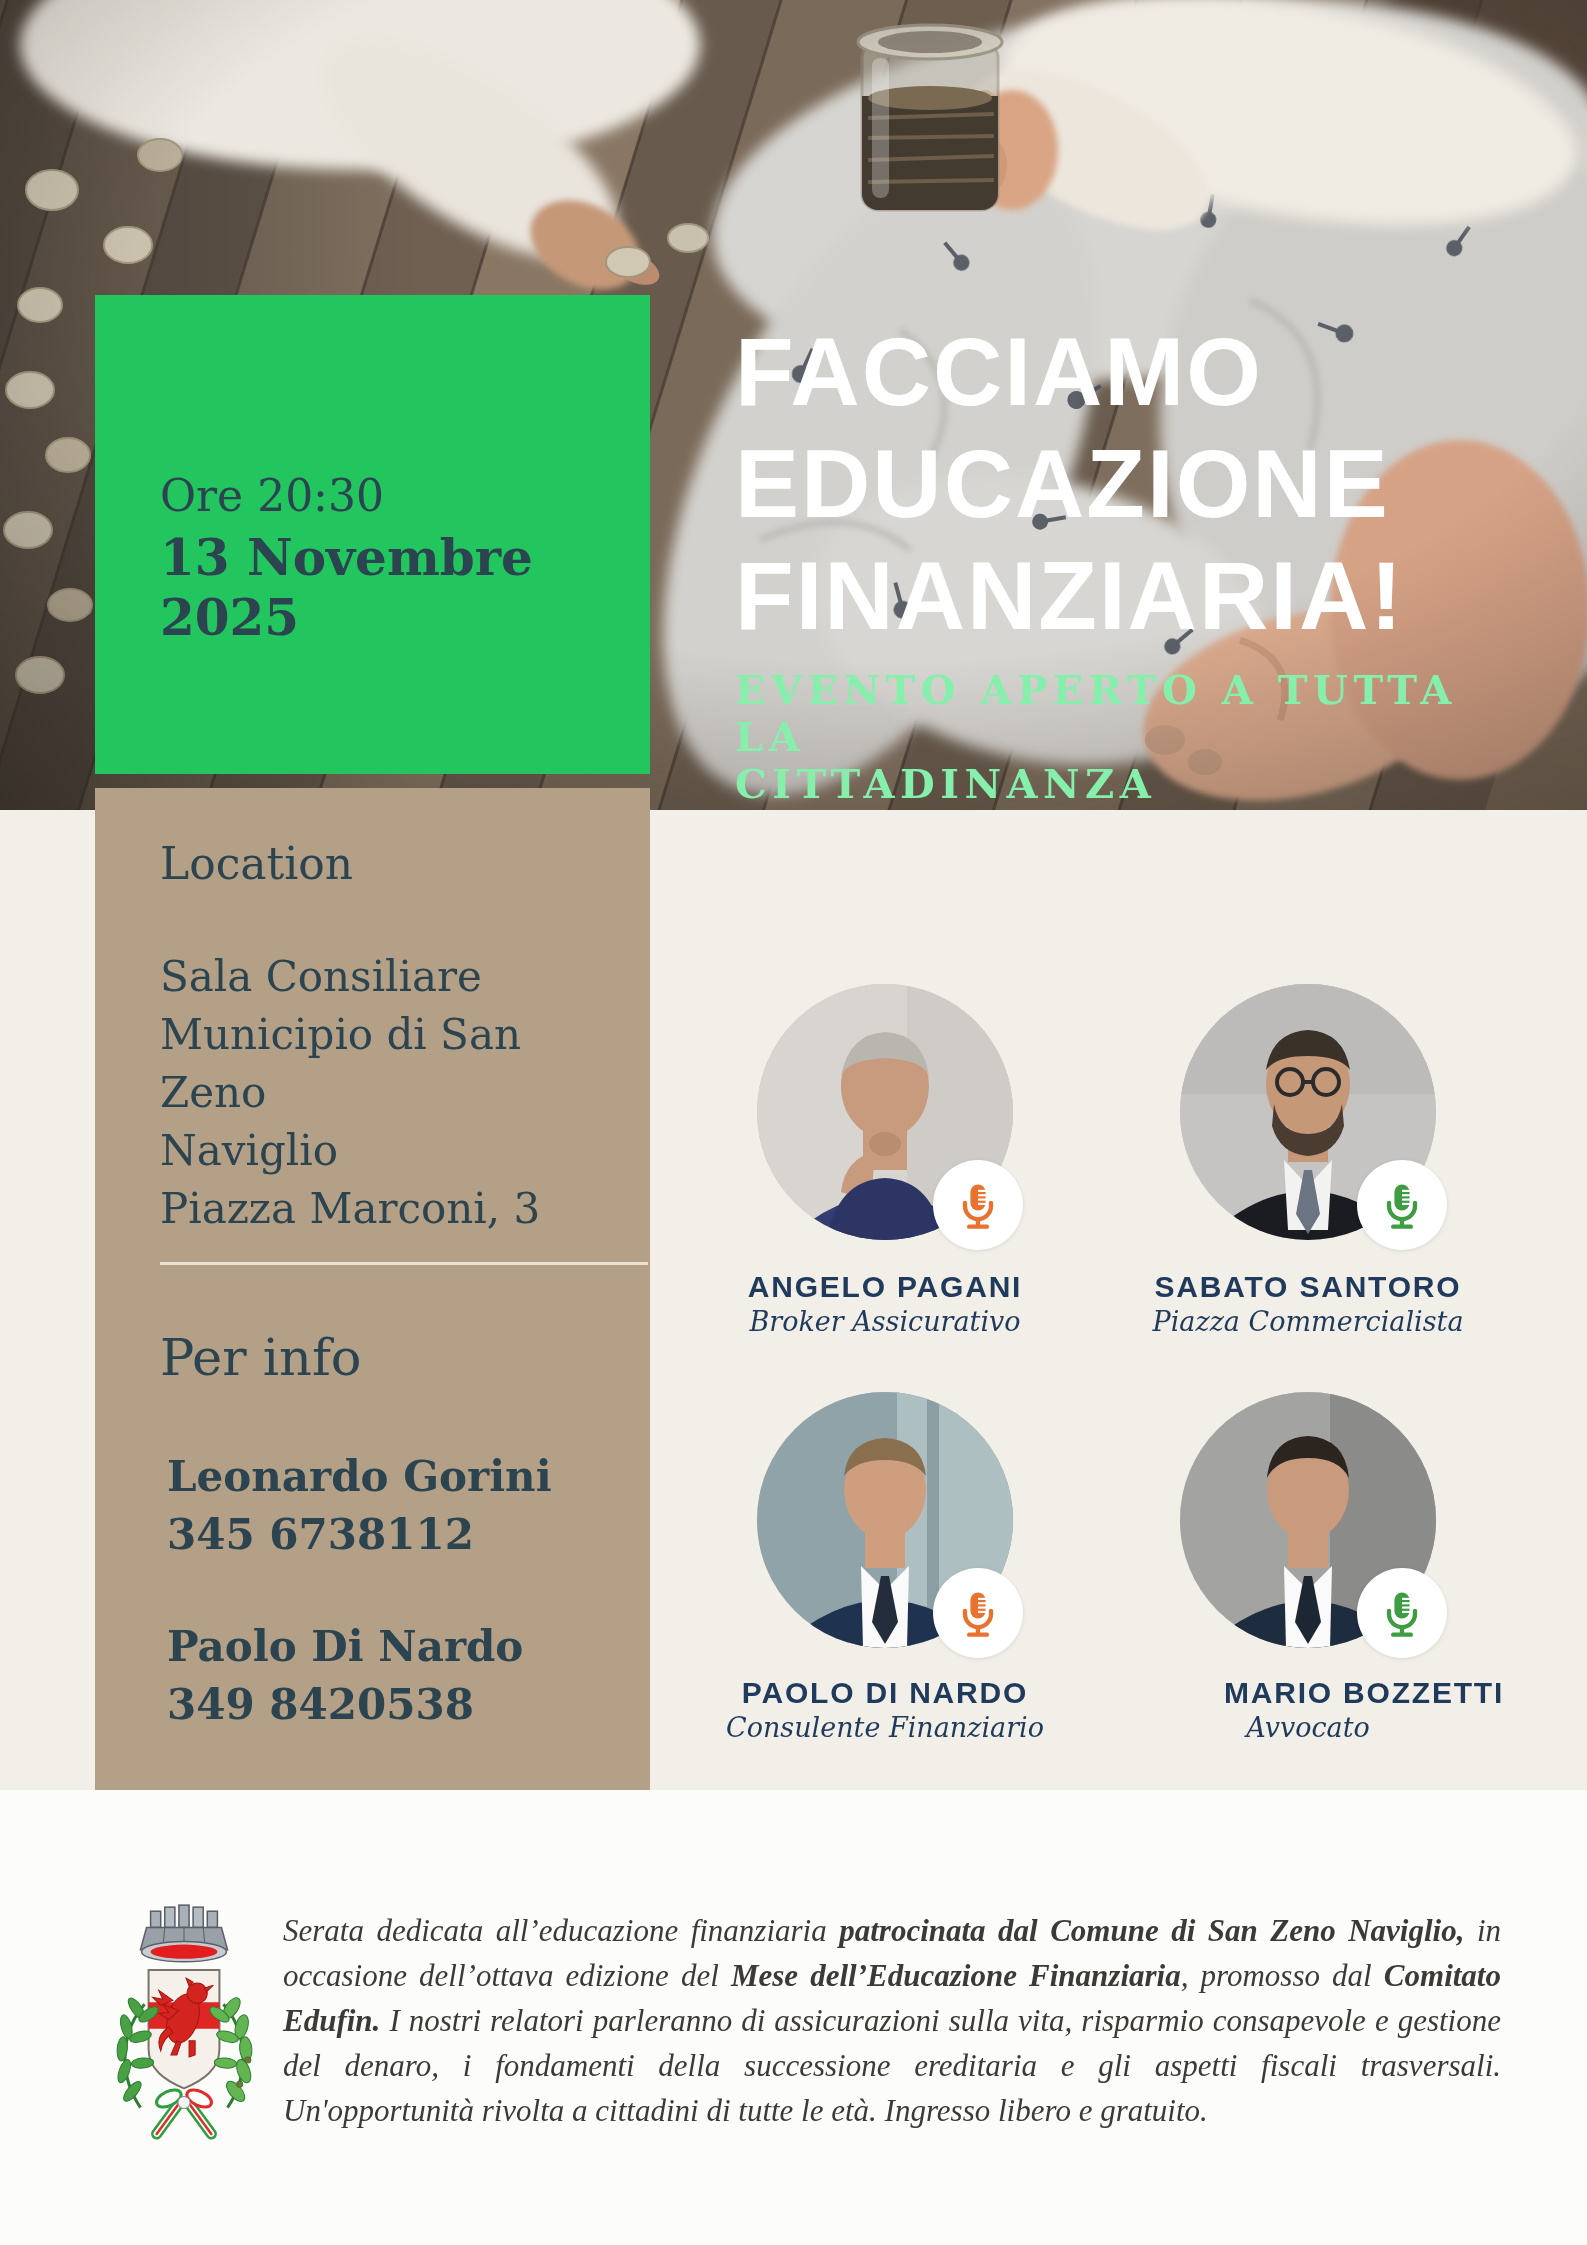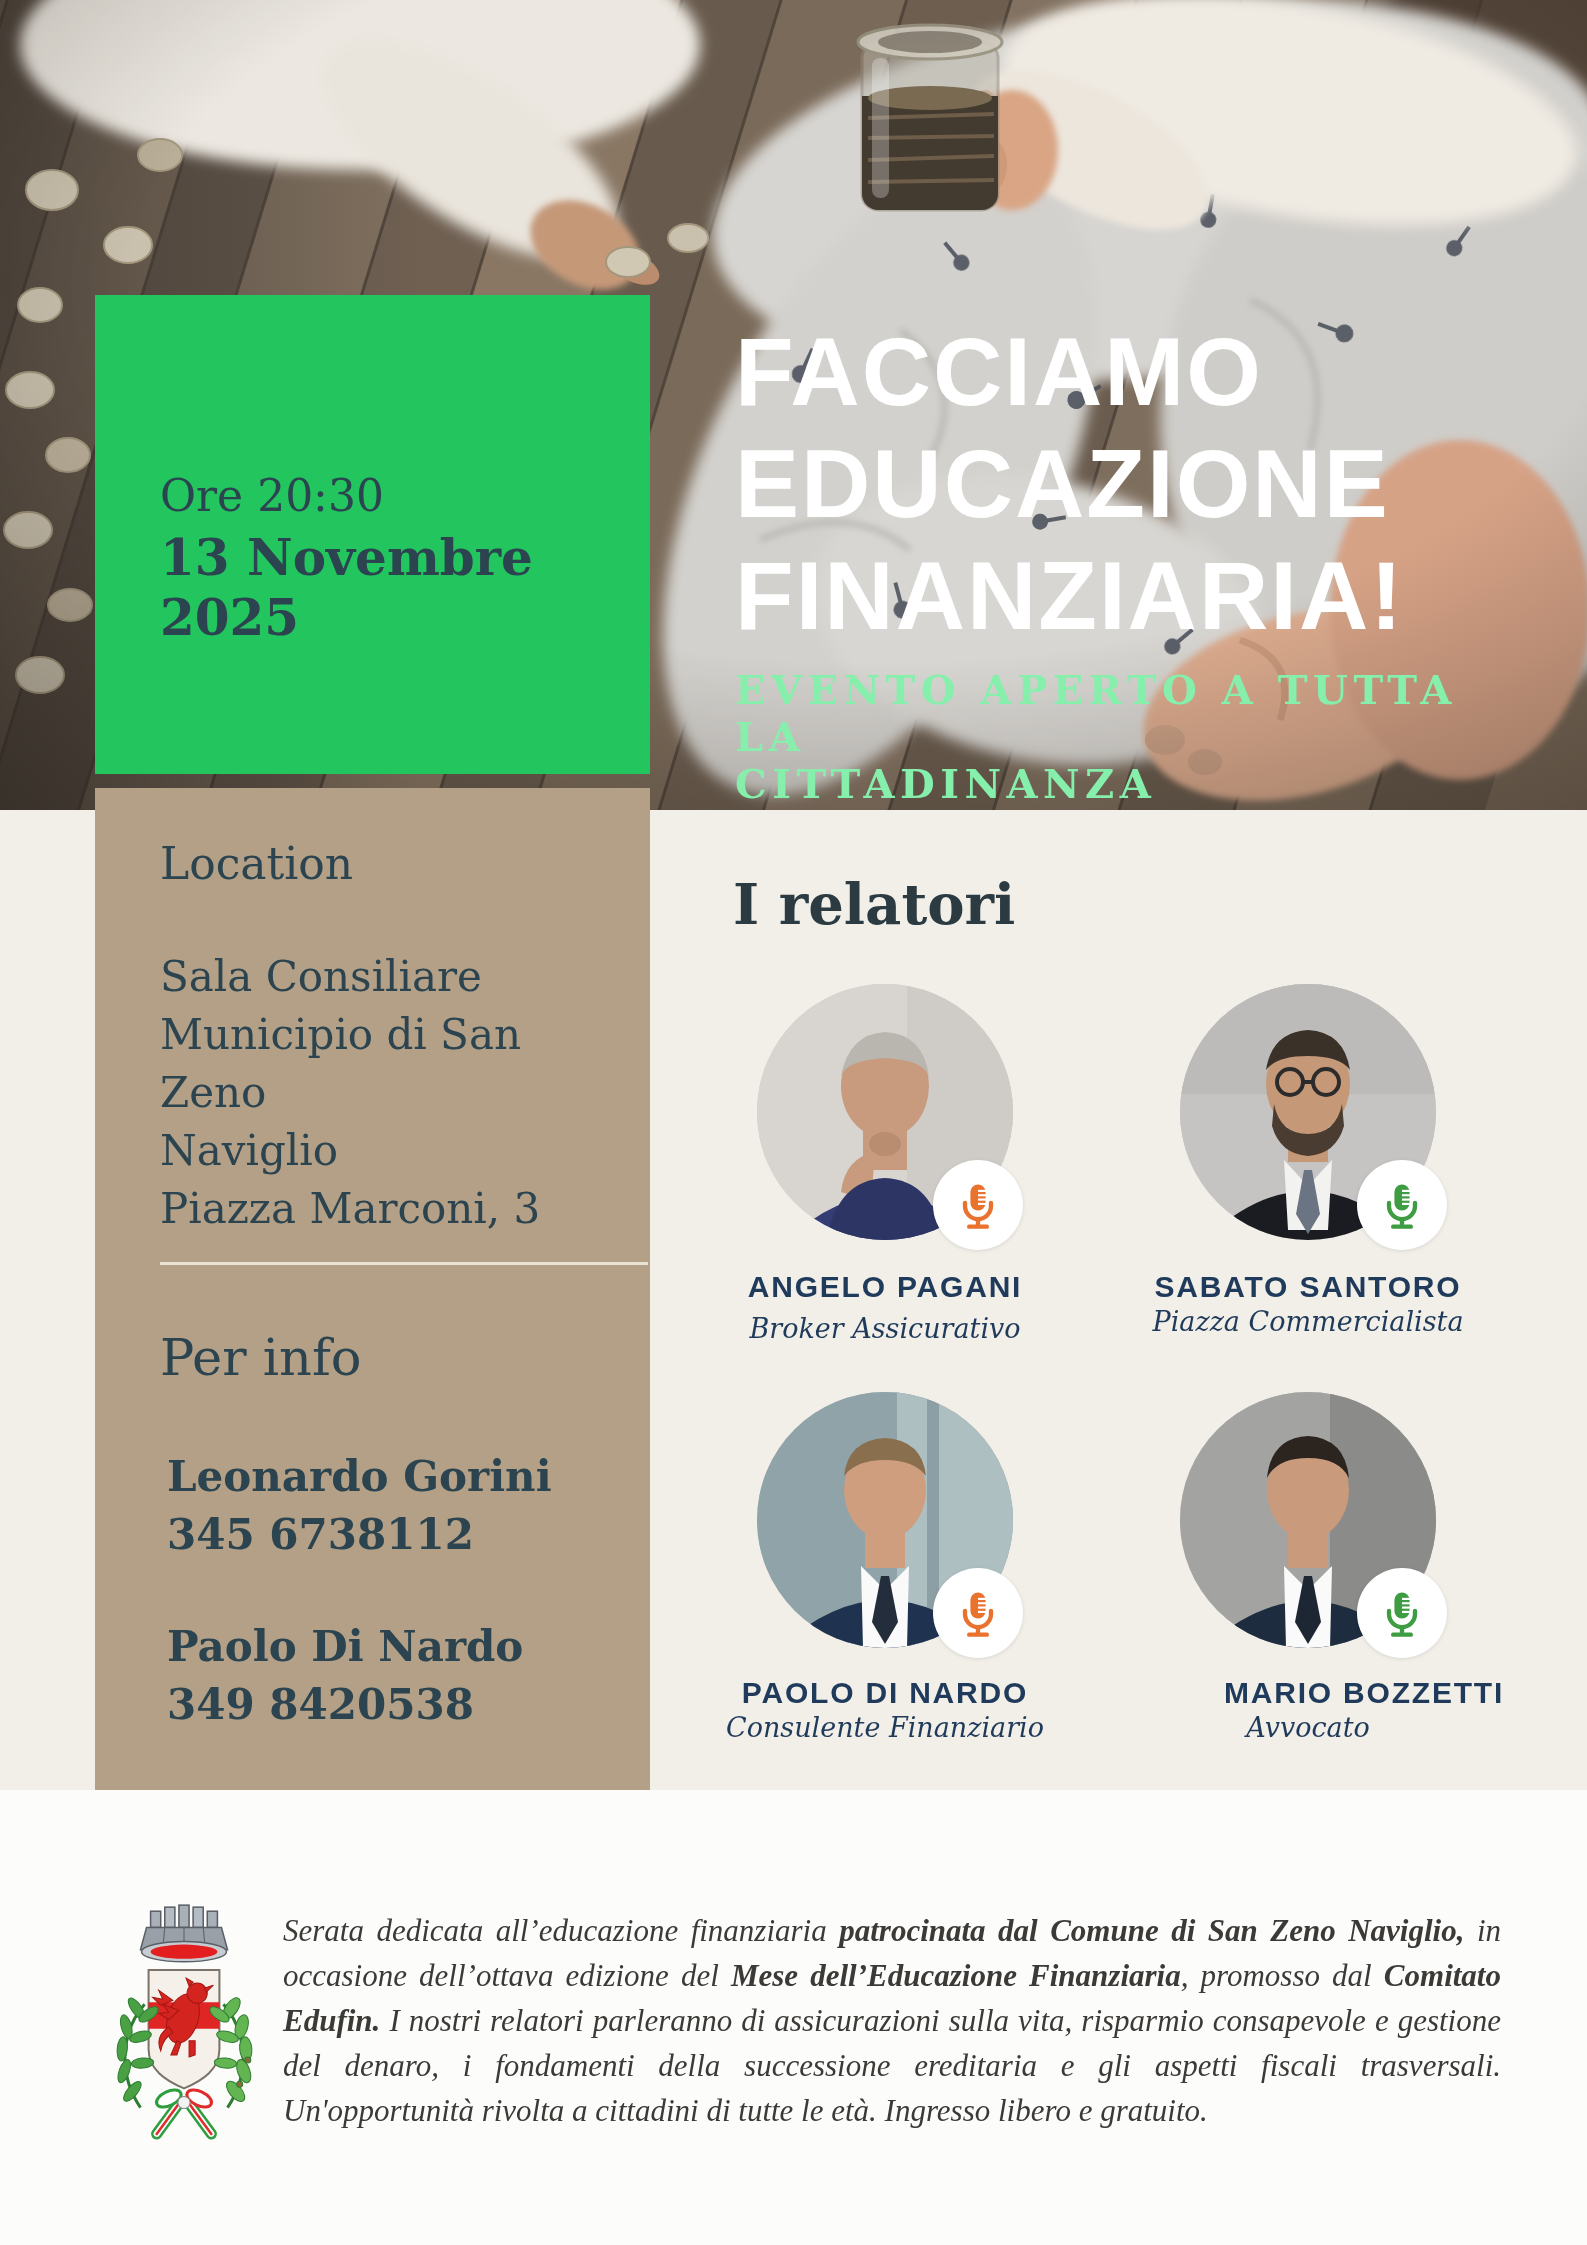--- a/index.html
+++ b/index.html
@@ -39,21 +39,21 @@
   .a3{left:757px;top:1392px;} .a4{left:1180px;top:1392px;}
   .badge{width:90px;height:90px;border-radius:50%;background:#ffffff;display:flex;
          align-items:center;justify-content:center;box-shadow:0 1px 4px rgba(0,0,0,.10);}
   .badge svg{width:52px;height:52px;}
   .b1{left:933px;top:1160px;} .b2{left:1357px;top:1160px;}
   .b3{left:933px;top:1568px;} .b4{left:1357px;top:1568px;}
   .spk-name{width:440px;text-align:center;font-family:"Liberation Sans", sans-serif;
             font-weight:700;font-size:30px;letter-spacing:1.8px;color:#1f3a5a;}
   .spk-role{width:440px;text-align:center;font-style:italic;font-size:27px;color:#1f3a5a;}
   .n1{left:665px;top:1270px;} .n2{left:1088px;top:1270px;}
-  .r1{left:665px;top:1306px;margin-top:7px;} .r2{left:1088px;top:1306px;}
+  .r1{left:665px;top:1306px;} .r2{left:1088px;top:1306px;}
   .n3{left:665px;top:1676px;} .n4{left:1144px;top:1676px;}
   .r3{left:665px;top:1712px;} .r4{left:1088px;top:1712px;}
 
   
   .footer{left:0;top:1790px;width:1587px;height:455px;background:#fcfcfa;}
   .crest{left:108px;top:1893px;width:152px;height:248px;}
   .crest svg{display:block;width:100%;height:100%;}
   .footer-text{left:283px;top:1900px;width:1218px;font-size:31px;line-height:45px;
                font-style:italic;text-align:justify;color:#3c3a36;
                font-family:"Liberation Serif", serif;margin-top:8px;}
@@ -272,21 +272,20 @@
     <div class="abs slate contact-0">
       <div>Leonardo Gorini</div>
       <div>345 6738112</div>
     </div>
     <div class="abs slate contact-1">
       <div>Paolo Di Nardo</div>
       <div>349 8420538</div>
     </div>
   </div>
 
-  <div class="abs speakers-head">I relatori</div>
 
   <div class="abs avatar a1">
     <svg viewBox="0 0 256 256">
       <rect width="256" height="256" fill="#d8d5d1"></rect>
       <rect x="150" width="106" height="256" fill="#cfccc8"></rect>
       <path d="M30,256 q98,-90 196,0 z" fill="#333d73"></path>
       <rect x="106" y="140" width="44" height="46" fill="#c89b7e"></rect>
       <ellipse cx="128" cy="102" rx="44" ry="52" fill="#c89b7e"></ellipse>
       <path d="M84,92 q8,-42 44,-44 q38,2 44,44 q-6,-16 -44,-18 q-38,2 -44,18 z" fill="#b9b6b0"></path>
       <ellipse cx="128" cy="160" rx="16" ry="12" fill="#b98d6f"></ellipse>

